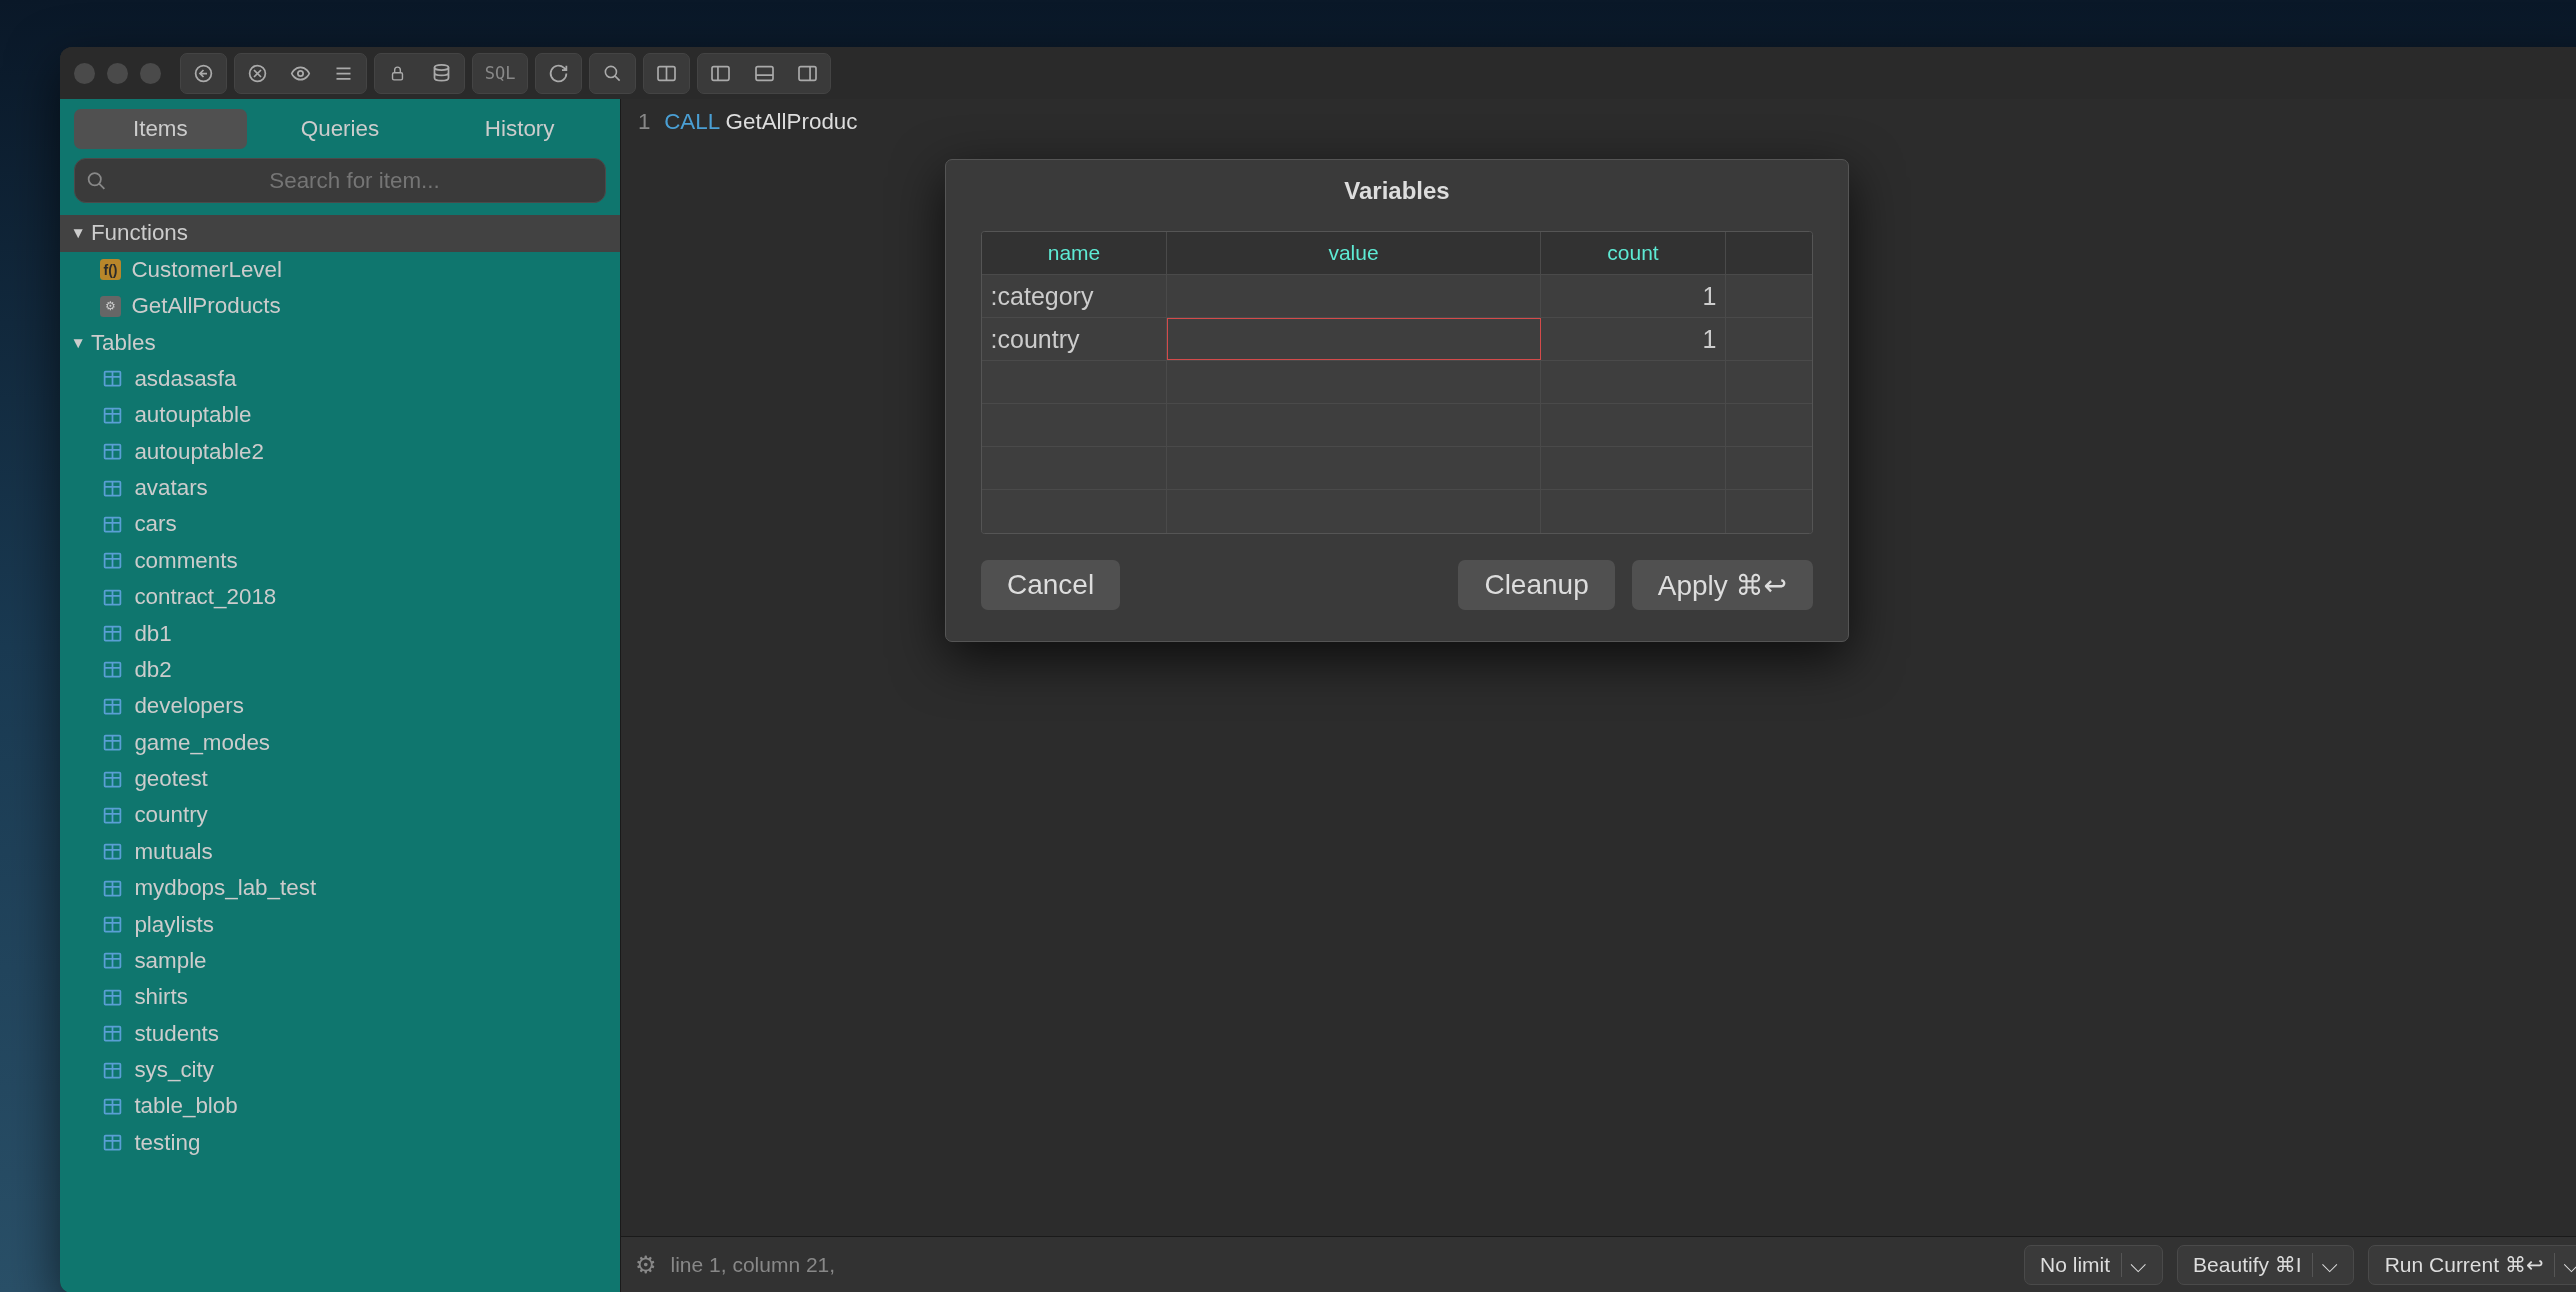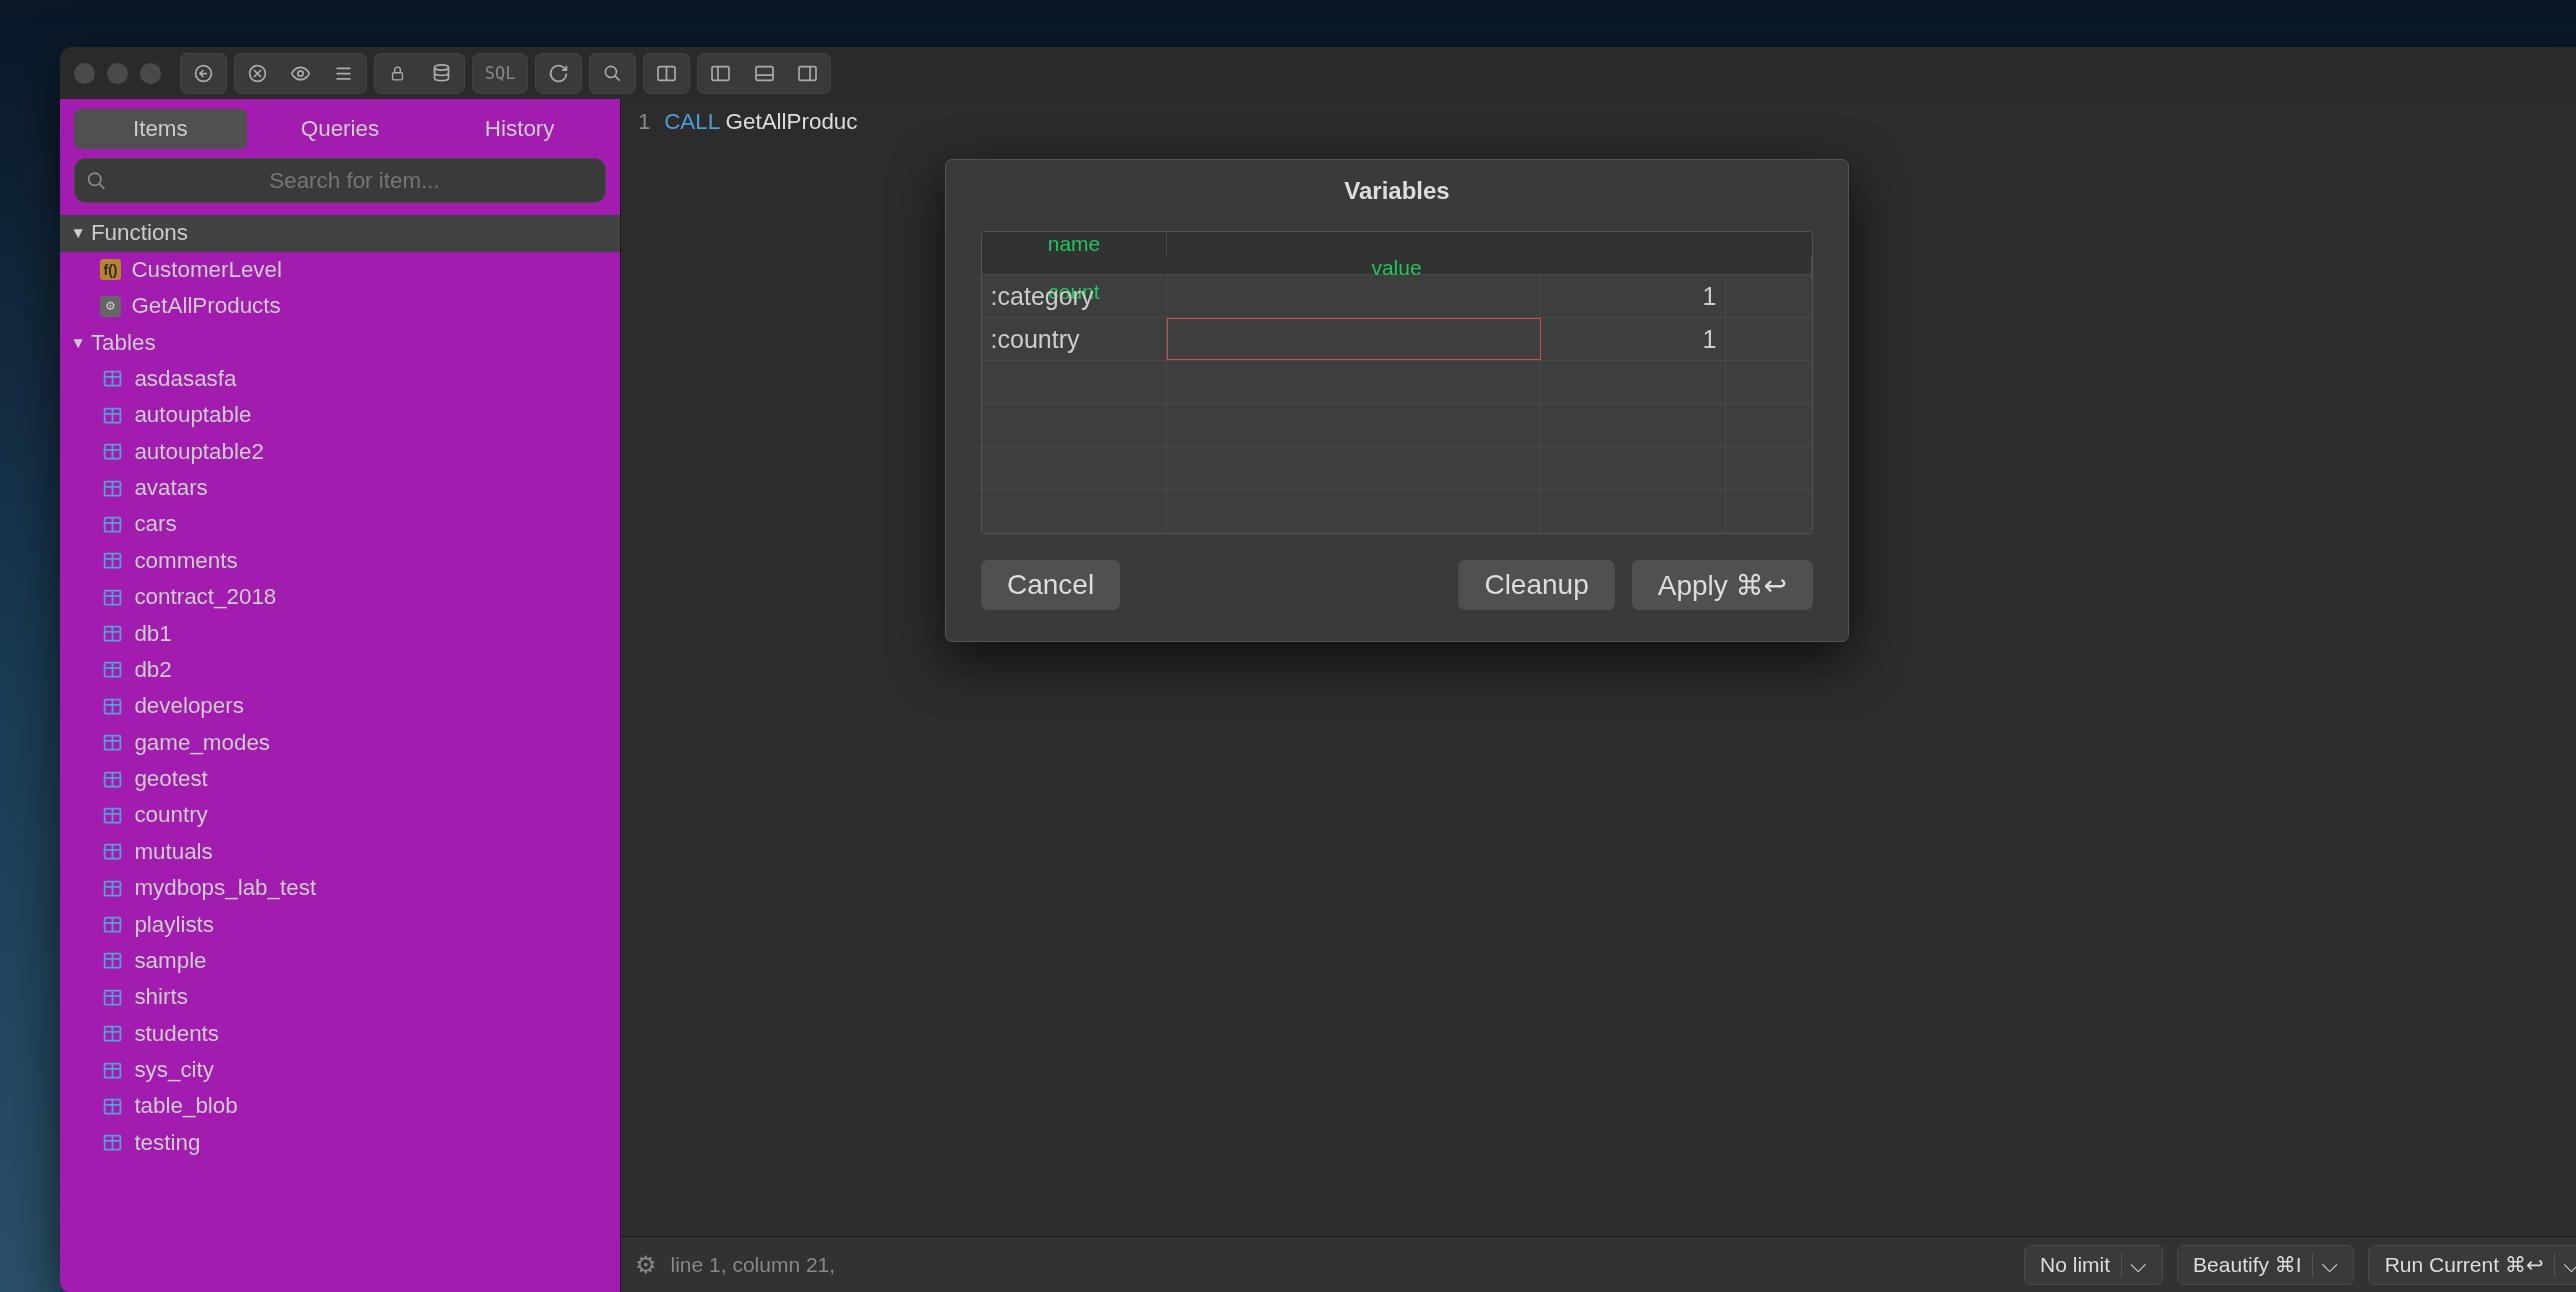--- a/index.html
+++ b/index.html
@@ -16,21 +16,21 @@
 .traffic { display: flex; gap: 12px; margin-right: 12px; }
 .traffic span { width: 21px; height: 21px; border-radius: 50%; background: #4a4a4a; }
 .tb-group { display: flex; gap: 5.2px; background: #3a3a3a; border-radius: 7px; padding: 3.5px; height: 41px; align-items: center; border: 0.9px solid #444; }
 .tb-btn { width: 38px; height: 35px; display: flex; align-items: center; justify-content: center; border-radius: 5.2px; color: #aaa; cursor: pointer; }
 .sql-badge { color: #888; font-size: 17px; font-family: monospace; padding: 0 8.6px; }
 .conn-bar { flex: 1; background: #2a6b3a; border-radius: 7px; height: 41px; display: flex; align-items: center; padding: 0 14px; color: #b8d8b8; font-family: monospace; font-size: 22.4px; letter-spacing: 1.7px; margin: 0 7px; position: relative; }
 .conn-badge { position: absolute; right: 7px; background: rgba(255,255,255,0.12); border-radius: 3.5px; padding: 1.7px 8.6px; font-size: 15.5px; }
 
 
 .main { display: flex; height: calc(100% - 52px); }
-.sidebar { width: 561px; background: #a21caf; border-right: 0.9px solid #1a1a1a; display: flex; flex-direction: column; }
+.sidebar { width: 561px; background: #0f766e; border-right: 0.9px solid #1a1a1a; display: flex; flex-direction: column; }
 .tabs { display: flex; padding: 10.4px 14px 8.6px; gap: 7px; }
 .tab { flex: 1; text-align: center; padding: 7px 0; border-radius: 7px; color: #ccc; font-size: 22.4px; cursor: pointer; }
 .tab.active { background: #505050; }
 .search-wrap { padding: 0 14px 8.6px; }
 .search { width: 100%; background: #3a3a3a; border: 0.9px solid #4a4a4a; border-radius: 12px; padding: 8.6px 12px 8.6px 41px; color: #ccc; font-size: 22.4px; outline: none; text-align: center; }
 .search-row { position: relative; }
 .search-icon { position: absolute; left: 12px; top: 50%; transform: translateY(-50%); color: #888; }
 
 .tree { flex: 1; overflow-y: auto; padding: 3.5px 0; }
 .tree-group { color: #ccc; font-size: 22.4px; padding: 5.2px 10.4px; cursor: pointer; display: flex; align-items: center; gap: 5.2px; }
@@ -52,21 +52,21 @@
 .gear { color: #888; font-size: 24px; }
 .status-btn { background: #3a3a3a; border: 0.9px solid #4a4a4a; border-radius: 7px; padding: 7px 15.5px; color: #ddd; font-size: 21px; display: flex; align-items: center; gap: 7px; cursor: pointer; }
 .status-btn .chev { border-left: 0.9px solid #555; padding-left: 8.6px; margin-left: 3.5px; }
 
 
 .modal { position: absolute; left: 885px; top: 112px; width: 904px; background: #3a3a3a; border: 0.9px solid #555; border-radius: 7px; box-shadow: 0 17px 52px rgba(0,0,0,0.7); }
 .modal-title { text-align: center; padding: 17px 0 26px; color: #ddd; font-size: 24px; font-weight: 600; }
 .var-table { margin: 0 35px; border: 0.9px solid #555; border-radius: 3.5px; overflow: hidden; }
 .vt-row { display: flex; height: 43px; border-bottom: 0.9px solid #4a4a4a; }
 .vt-row:last-child { border-bottom: none; }
-.vt-row.header { background: #323232; color: #22c55e; font-size: 21px; flex-direction: column; }
+.vt-row.header { background: #323232; color: #5eead4; font-size: 21px; }
 .vt-row.data { background: #3e3e3e; color: #ccc; font-size: 25px; }
 .vt-cell { border-right: 0.9px solid #4a4a4a; display: flex; align-items: center; padding: 0 8.6px; }
 .vt-cell:last-child { border-right: none; }
 .vt-name { width: 185px; }
 .vt-value { flex: 1; }
 .vt-count { width: 185px; justify-content: flex-end; }
 .vt-ctrl { width: 86px; }
 .vt-row.header .vt-cell { justify-content: center; }
 .vt-value.invalid { outline: 1.7px solid #d44a4a; outline-offset: -1.7px; }
 .modal-footer { display: flex; padding: 26px 35px 31px; gap: 17px; }

